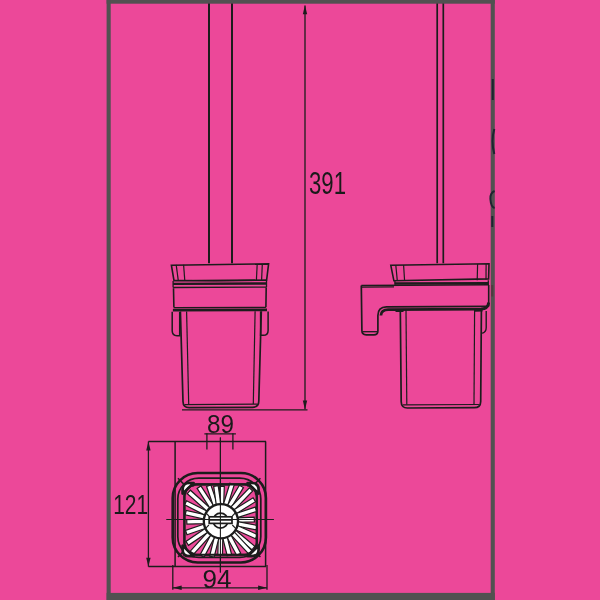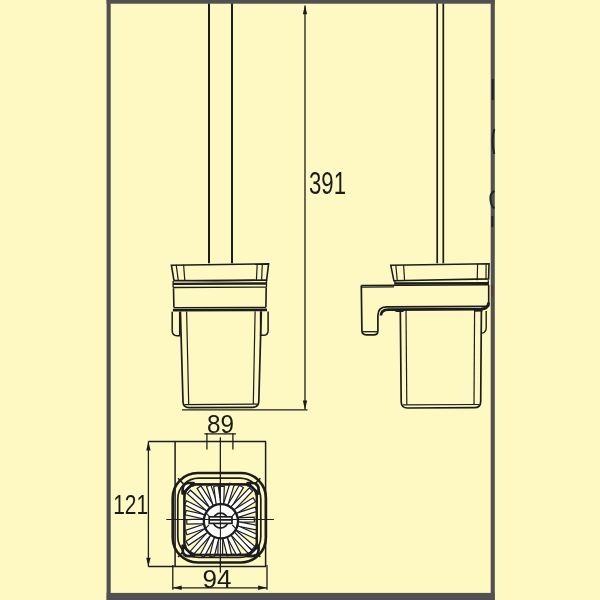--- a/index.html
+++ b/index.html
@@ -1,16 +1,16 @@
 <!DOCTYPE html>
 <html><head>
 <meta charset="utf-8">
 <style>
   html,body{margin:0;padding:0;background:#fff;}
-  #page{position:relative;width:600px;height:600px;background:#fef9c3;overflow:hidden;}
+  #page{position:relative;width:600px;height:600px;background:#ec4899;overflow:hidden;}
   svg{display:block;}
   text{font-family:"Liberation Sans",sans-serif;fill:#1a1a1a;}
 </style>
 </head>
 <body>
 <div id="page">
 <svg width="600" height="600" viewBox="0 0 600 600">
 
 <g fill="#515151" stroke="none">
   <rect x="106.6" y="0" width="388.2" height="3.7"></rect>

